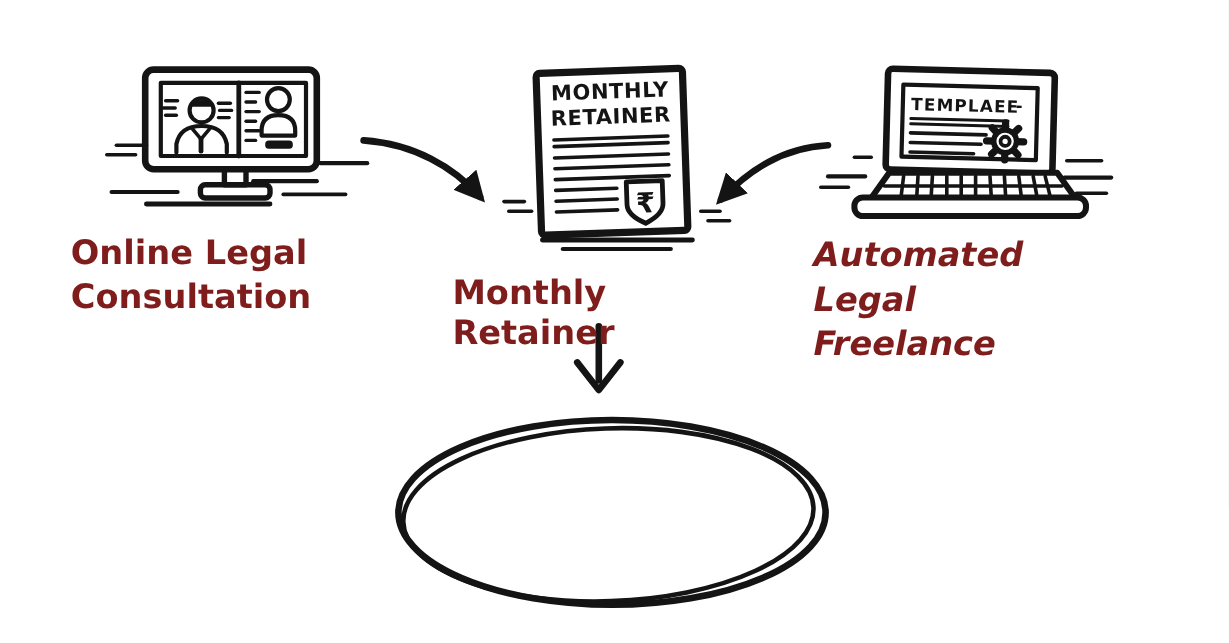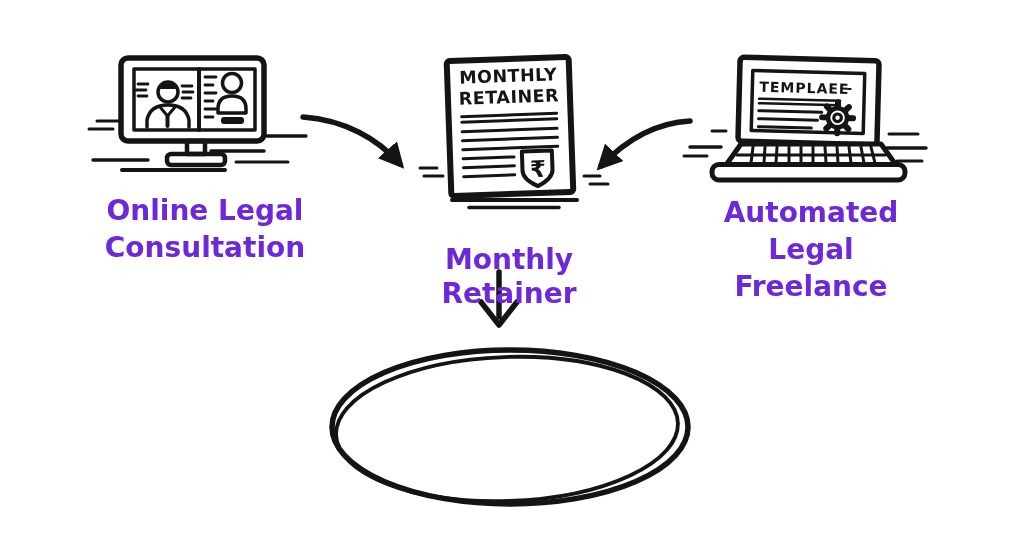--- a/index.html
+++ b/index.html
@@ -6,27 +6,26 @@
   .canvas{
     position:relative;
     width:1024px;height:536px;
     background:#ffffff;
     overflow:hidden;
     font-family:"DejaVu Sans", sans-serif;
   }
   .art{position:absolute;left:0;top:0;width:1024px;height:536px;}
   .lbl{
     position:absolute;
-    text-align:center;
     font-weight:700;
-    color:#6d28d9;
+    color:#7f1d1d;
   }
   .lbl-consult{left:59px;top:192px;width:292px;font-size:28px;line-height:37px;}
-  .lbl-retainer{left:377px;top:243px;width:264px;font-size:28px;line-height:34px;}
-  .lbl-templates{left:678px;top:194px;width:266px;font-size:28px;line-height:37px;}
+  .lbl-retainer{left:377px;top:227px;width:264px;font-size:28px;line-height:34px;}
+  .lbl-templates{left:678px;top:194px;width:266px;font-size:28px;line-height:37px;font-style:italic;}
   .lbl-result{left:328px;top:368px;width:364px;font-size:37px;line-height:46px;letter-spacing:-0.5px;}
   svg text{
     font-family:"DejaVu Sans", sans-serif;
     font-weight:bold;
     fill:#141414;
     stroke:none;
   }
 </style>
 </head>
 <body>

